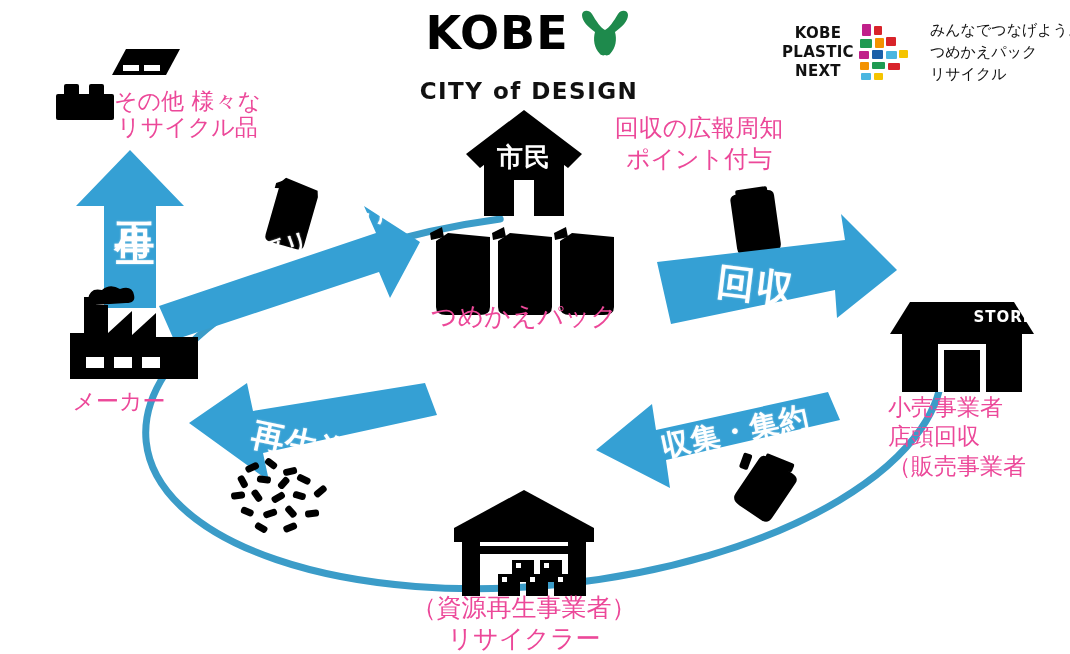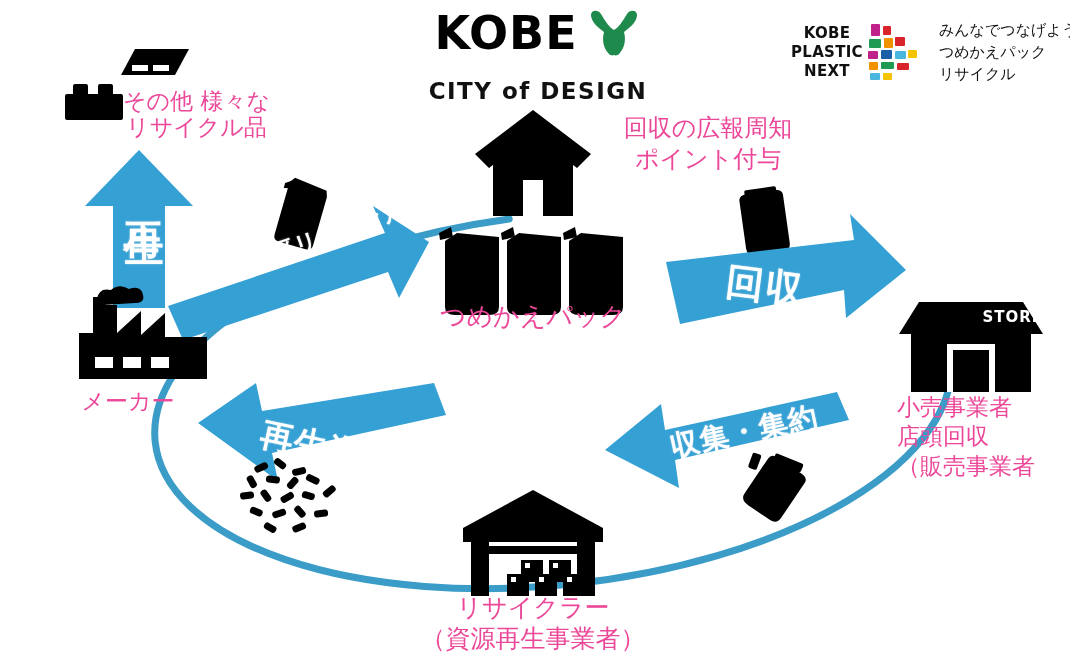--- a/index.html
+++ b/index.html
@@ -4,21 +4,21 @@
 <title>つめかえパックリサイクル</title>
 <style>
   html,body{margin:0;padding:0;}
   body{
     width:1070px;height:654px;
     background:#ffffff;
     font-family:"DejaVu Sans","Liberation Sans",sans-serif;
     overflow:hidden;
     position:relative;
   }
-  #stage{position:absolute;left:13px;top:0;width:883px;height:654px;}
+  #stage{position:absolute;left:4px;top:0;width:883px;height:654px;}
   .abs{position:absolute;}
 
   
   #kobe-logo{left:390px;top:8px;width:270px;height:80px;text-align:center;}
   #kobe-word{
     font-weight:bold;letter-spacing:1px;
     font-size:46px;line-height:48px;color:#000;
     display:flex;align-items:center;justify-content:center;gap:8px;
   }
   #kobe-sub{
@@ -156,20 +156,21 @@
     <rect x="78" y="72" width="18" height="11" fill="#fff"></rect>
   </svg>
   <div class="abs node-label" style="left:0px;top:388px;width:230px;font-size:23px;">
     <div>メーカー</div>
   </div>
 
   <svg class="abs" style="left:460px;top:110px;" width="120" height="108">
     <polygon class="blk" points="60,0 118,44 104,58 60,24 16,58 2,44"></polygon>
     <path class="blk" d="M20 52 L60 22 L100 52 L100 106 L70 106 L70 70 L50 70 L50 106 L20 106 Z"></path>
   </svg>
+  <div class="abs" style="left:460px;top:140px;width:120px;text-align:center;color:#fff;font-size:26px;font-weight:bold;letter-spacing:1px;">市民</div>
 
   <svg class="abs" style="left:424px;top:225px;" width="192" height="92">
     <g>
       <path class="blk" d="M8 16 L8 82 Q8 90 18 90 L52 90 Q62 90 62 82 L62 12 L20 8 Z"></path>
       <path class="blk" d="M2 8 L14 2 L16 12 L3 15 Z"></path>
       <path class="blk" d="M70 16 L70 82 Q70 90 80 90 L114 90 Q124 90 124 82 L124 12 L82 8 Z"></path>
       <path class="blk" d="M64 8 L76 2 L78 12 L65 15 Z"></path>
       <path class="blk" d="M132 16 L132 82 Q132 90 142 90 L176 90 Q186 90 186 82 L186 12 L144 8 Z"></path>
       <path class="blk" d="M126 8 L138 2 L140 12 L127 15 Z"></path>
     </g>
@@ -262,17 +263,17 @@
     </g>
     <g fill="#fff">
       <rect x="62" y="73" width="5" height="5"></rect>
       <rect x="90" y="73" width="5" height="5"></rect>
       <rect x="48" y="87" width="5" height="5"></rect>
       <rect x="76" y="87" width="5" height="5"></rect>
       <rect x="104" y="87" width="5" height="5"></rect>
     </g>
   </svg>
   <div class="abs node-label" style="left:380px;top:592px;width:280px;font-size:25px;line-height:1.24;">
+    <div>（資源再生事業者）</div>
     <div>リサイクラー</div>
-    <div>（資源再生事業者）</div>
   </div>
 
 </div>
 
 </body></html>

